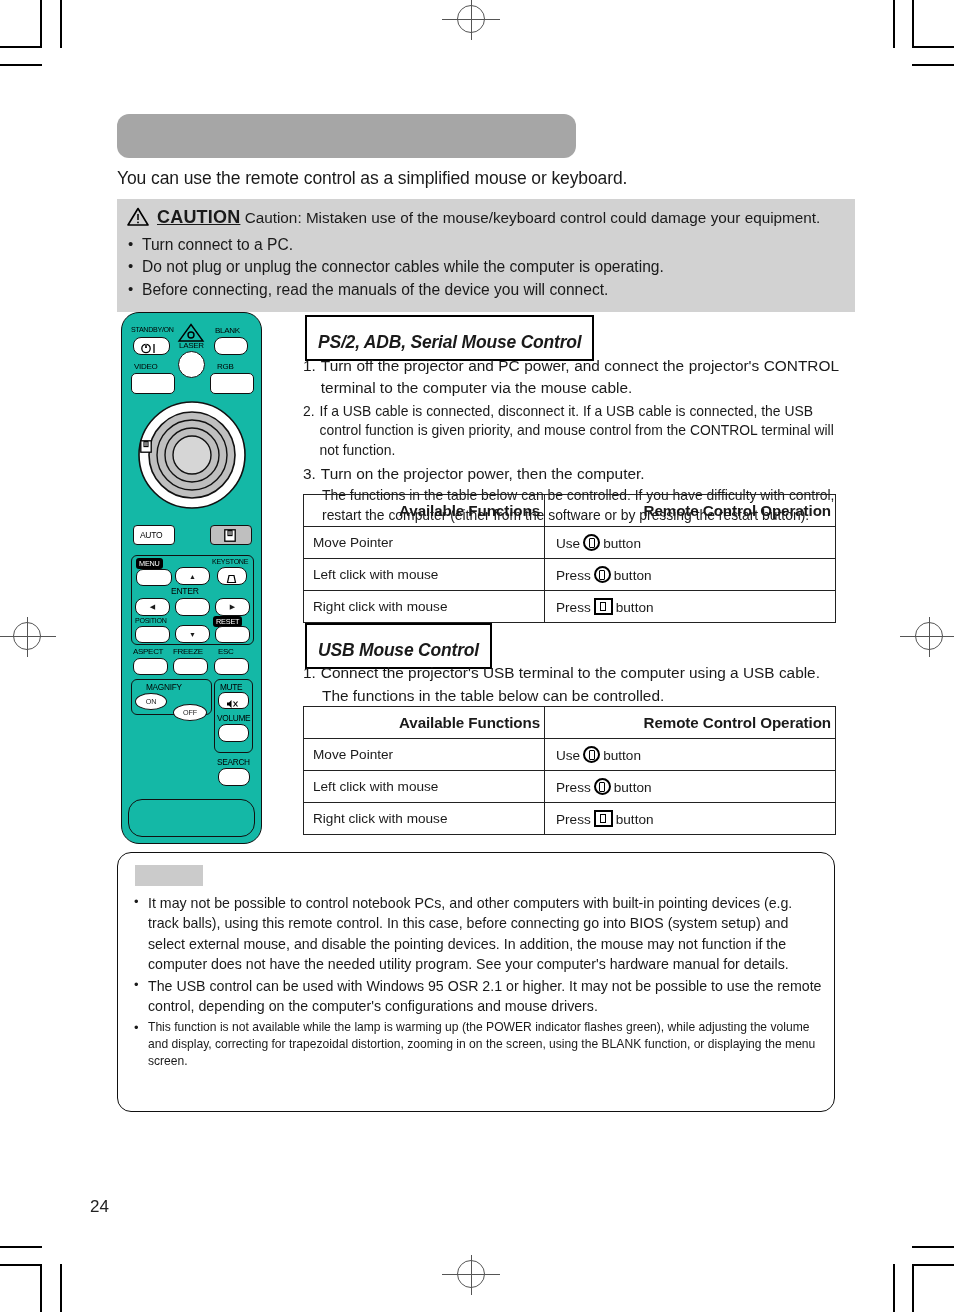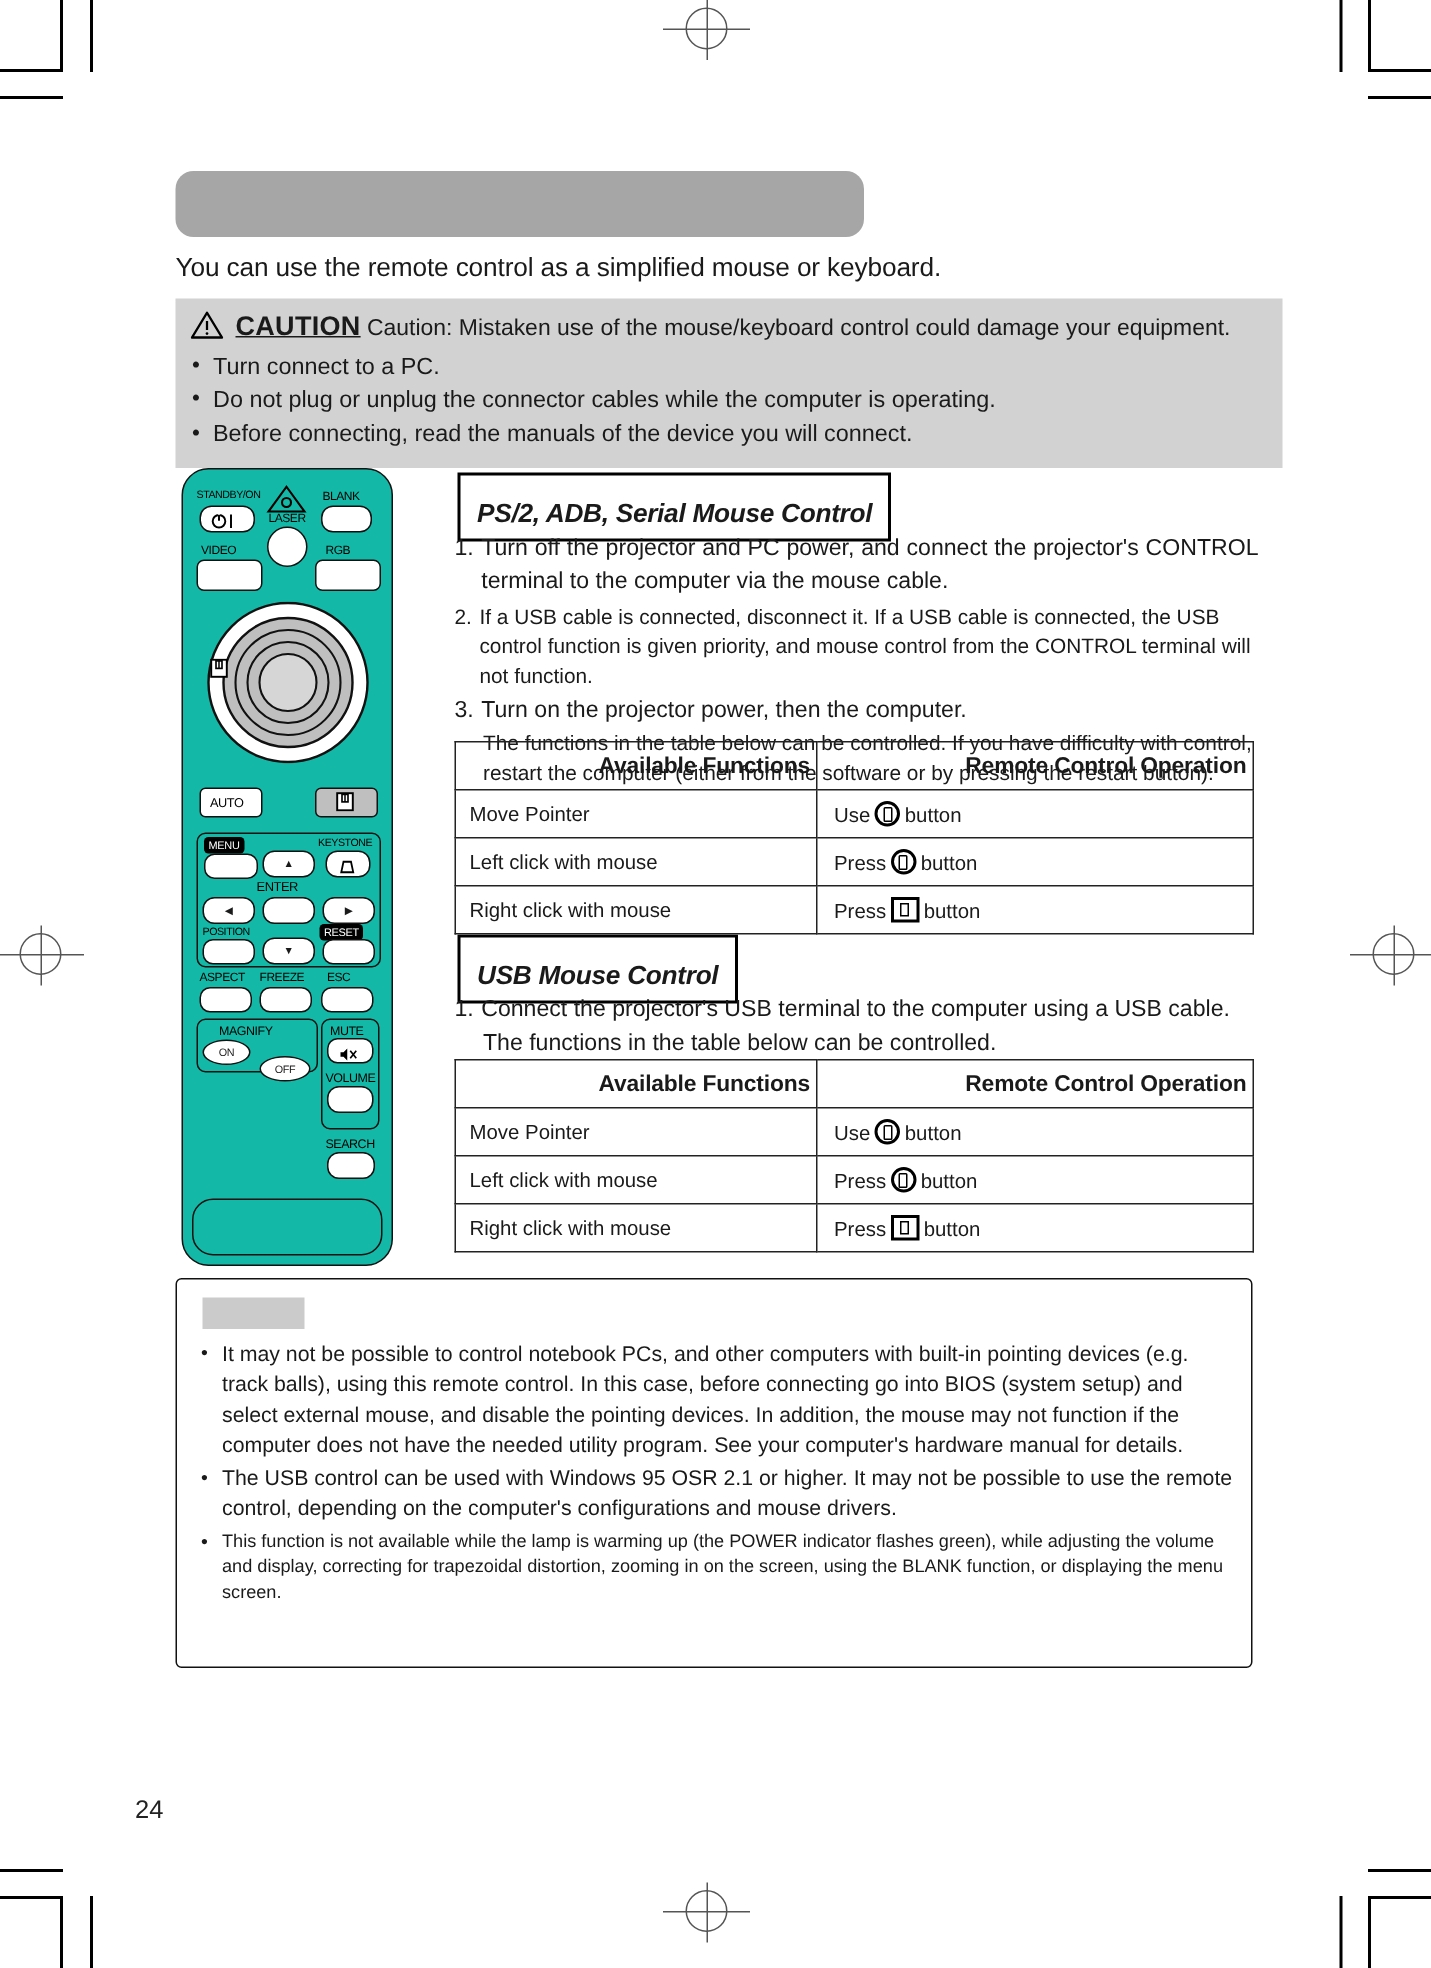--- a/index.html
+++ b/index.html
@@ -68,21 +68,21 @@
   .gl{display:inline-block;vertical-align:-3px;margin:0 3px;}
   .gl-disc{width:13px;height:13px;border-radius:50%;border:2px solid #000;position:relative;background:#fff;}
   .gl-disc:before{content:"";position:absolute;left:3.5px;top:1.5px;width:4px;height:8px;
                   border:1.3px solid #000;background:#fff;border-radius:1px;}
   .gl-rect{width:15px;height:13px;border:2px solid #000;position:relative;background:#fff;}
   .gl-rect:before{content:"";position:absolute;left:4.5px;top:1.5px;width:4px;height:7.5px;
                   border:1.3px solid #000;background:#fff;}
 
   
   #notebox{position:absolute;left:117px;top:852px;width:716px;height:258px;
-           border:1.6px solid #111;border-radius:4px;background:#fff;}
+           border:1.6px solid #111;border-radius:14px;background:#fff;}
   #noteph{position:absolute;left:17px;top:12px;width:68px;height:21px;background:#cbcbcb;}
   .notes{position:absolute;left:14px;top:40px;width:690px;margin:0;padding:0;list-style:none;}
   .notes li{position:relative;padding-left:16px;margin-bottom:2px;}
   .notes li:before{content:"\2022";position:absolute;left:2px;top:0;font-size:13px;}
   .n-lg{font-size:14.2px;line-height:1.43;}
   .n-sm{font-size:12.1px;line-height:1.42;}
 
   #pageno{position:absolute;left:90px;top:1197px;font-size:17px;color:#222;}
 </style>
 </head>

